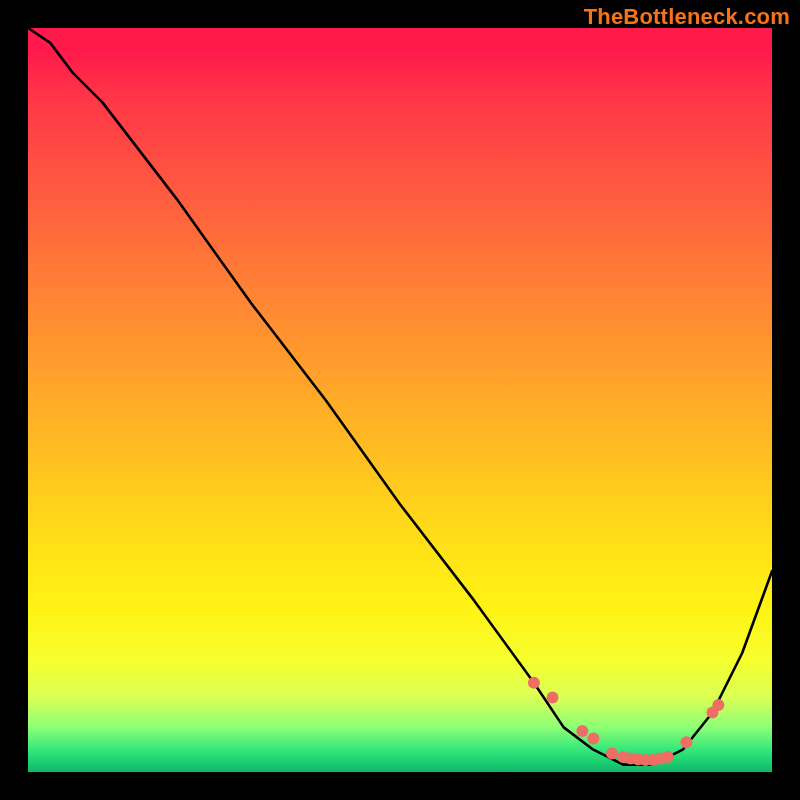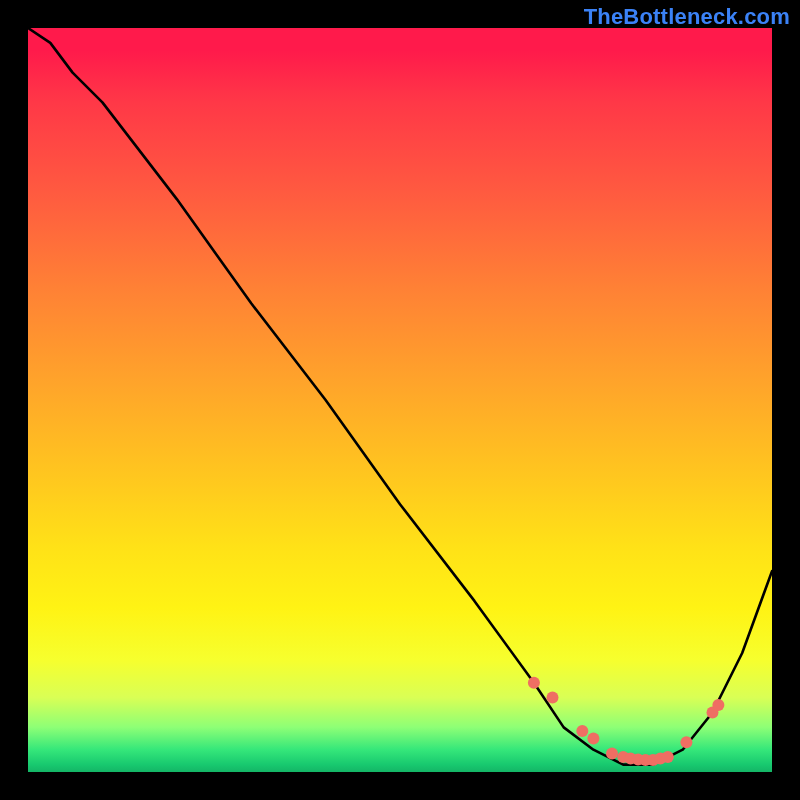--- a/index.html
+++ b/index.html
@@ -14,21 +14,21 @@
   .frame {
     position: relative;
     width: 800px;
     height: 800px;
     background: #000;
   }
   .attribution {
     position: absolute;
     top: 4px;
     right: 10px;
-    color: #3b82f6;
+    color: #f97316;
     font-size: 22px;
     font-weight: bold;
     letter-spacing: 0.2px;
   }
   .plot {
     position: absolute;
     left: 28px;
     top: 28px;
     width: 744px;
     height: 744px;

